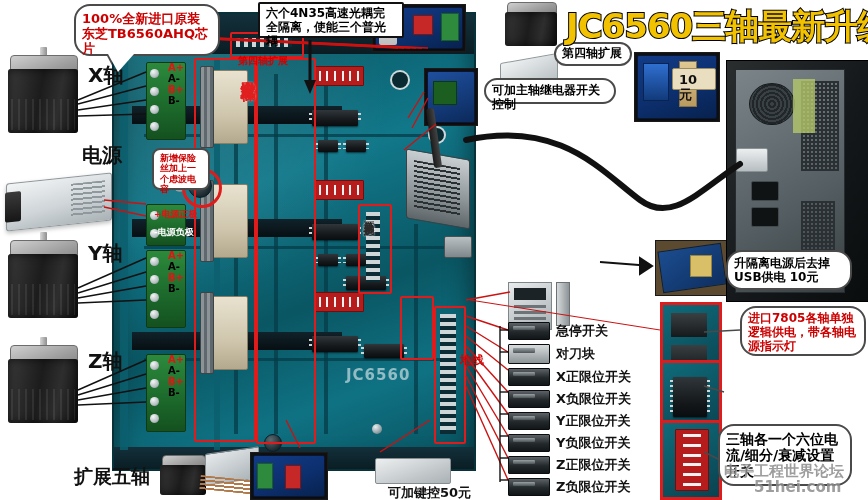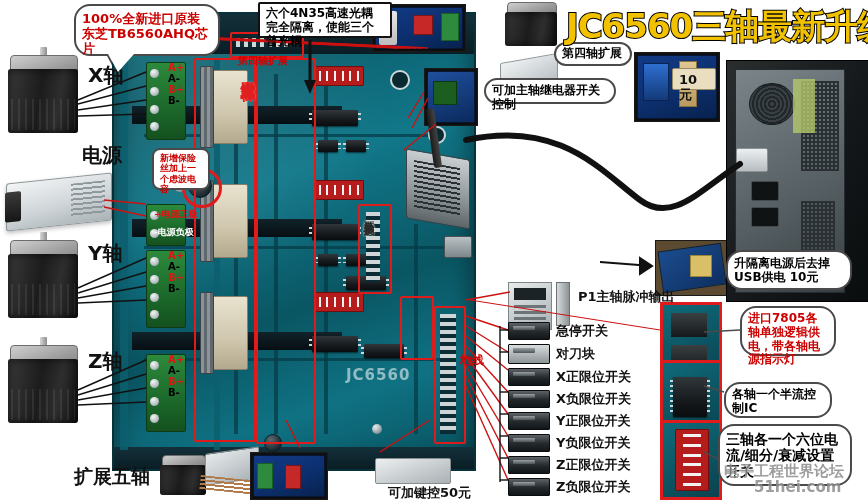--- a/index.html
+++ b/index.html
@@ -430,21 +430,20 @@
         <i style="width:60%;height:3px;"></i>
     </div>
   </div>
 
   <div class="abs" style="left:508px;top:282px;width:42px;height:46px;background:linear-gradient(150deg,#e8ebec,#a9b1b4);border:1px solid #7f8689;">
     <div class="abs" style="left:5px;top:5px;width:32px;height:12px;background:#1c2326;"></div>
     <div class="abs" style="left:5px;top:22px;width:32px;height:18px;background:repeating-linear-gradient(to bottom,#6d7477 0 3px,transparent 3px 6px);"></div>
   </div>
   <div class="abs" style="left:556px;top:282px;width:12px;height:42px;background:linear-gradient(90deg,#d6dadb,#8d9497);border:1px solid #6b7174;"></div>
 
-  <div class="lbl lbl-cn" style="left:578px;top:288px;font-size:13px;">P1主轴脉冲输出</div>
 
   <div class="lbl lbl-cn" style="left:460px;top:352px;font-size:12px;color:#d40000;">地线</div>
 
   <div class="abs" style="left:508px;top:322px;width:200px;">
     <div class="abs" style="left:0;top:0;">
       <div class="limitsw" style="left:0;top:0;width:40px;height:16px;"></div>
       <div class="lbl lbl-cn" style="left:48px;top:0;font-size:13px;">急停开关</div>
     </div>
     <div class="abs" style="left:0;top:22px;">
       <div class="limitsw" style="left:0;top:0;width:40px;height:18px;background:linear-gradient(180deg,#d8dcdd,#8d9496);"></div>
@@ -562,31 +561,30 @@
   <div class="lbl lbl-cn" style="left:88px;top:62px;font-size:20px;">X轴</div>
   <div class="lbl lbl-cn" style="left:82px;top:142px;font-size:20px;">电源</div>
   <div class="lbl lbl-cn" style="left:88px;top:240px;font-size:20px;">Y轴</div>
   <div class="lbl lbl-cn" style="left:88px;top:348px;font-size:20px;">Z轴</div>
   <div class="lbl lbl-cn" style="left:74px;top:464px;font-size:19px;">扩展五轴</div>
 
   <div class="bubble" style="left:74px;top:4px;width:146px;height:52px;font-size:13px;padding-top:6px;">100%全新进口原装东芝TB6560AHQ芯片</div>
   <div class="abs" style="left:108px;top:54px;width:0;height:0;border-left:10px solid transparent;border-right:16px solid transparent;border-top:18px solid #fff;"></div>
   <div class="abs" style="left:106px;top:54px;width:0;height:0;border-left:11px solid transparent;border-right:18px solid transparent;border-top:21px solid #4a4a4a;z-index:-1;"></div>
 
-  <div class="bubble rect black" style="left:258px;top:2px;width:134px;height:36px;font-size:12px;padding-top:3px;border:2px solid #111;">六个4N35高速光耦完全隔离，使能三个普光耦</div>
+  <div class="bubble rect black" style="left:258px;top:2px;width:146px;height:36px;font-size:12px;padding-top:3px;border:2px solid #111;">六个4N35高速光耦完全隔离，使能三个普光耦</div>
 
   <div class="bubble black" style="left:554px;top:42px;width:78px;height:24px;font-size:12px;padding-top:3px;">第四轴扩展</div>
 
   <div class="bubble black" style="left:484px;top:78px;width:132px;height:26px;font-size:12px;">可加主轴继电器开关控制</div>
 
   <div class="bubble black" style="left:726px;top:250px;width:126px;height:40px;font-size:12px;padding-top:5px;">升隔离电源后去掉USB供电 10元</div>
 
-  <div class="bubble" style="left:740px;top:306px;width:96px;height:50px;font-size:12px;padding-top:4px;">进口7805各轴单独逻辑供电，带各轴电源指示灯</div>
-
-  <div class="bubble black" style="left:724px;top:382px;width:108px;height:36px;font-size:12px;padding-top:4px;">各轴一个半流控制IC</div>
+  <div class="bubble" style="left:740px;top:306px;width:126px;height:50px;font-size:12px;padding-top:4px;">进口7805各轴单独逻辑供电，带各轴电源指示灯</div>
+
 
   <div class="bubble" style="left:152px;top:148px;width:58px;height:42px;font-size:9px;padding-top:3px;border-radius:8px;">新增保险丝加上一个虑波电容</div>
 
   <div class="bubble black" style="left:718px;top:424px;width:134px;height:62px;font-size:14px;padding-top:5px;">三轴各一个六位电流/细分/衰减设置开关</div>
 
   <div class="title" style="left:566px;top:4px;font-size:34px;">JC6560三轴最新升级版图解</div>
 
   <div class="wm" style="left:724px;top:462px;font-size:15px;">电子工程世界论坛</div>
   <div class="wm" style="left:754px;top:478px;font-size:15px;">51hei.com</div>
 

